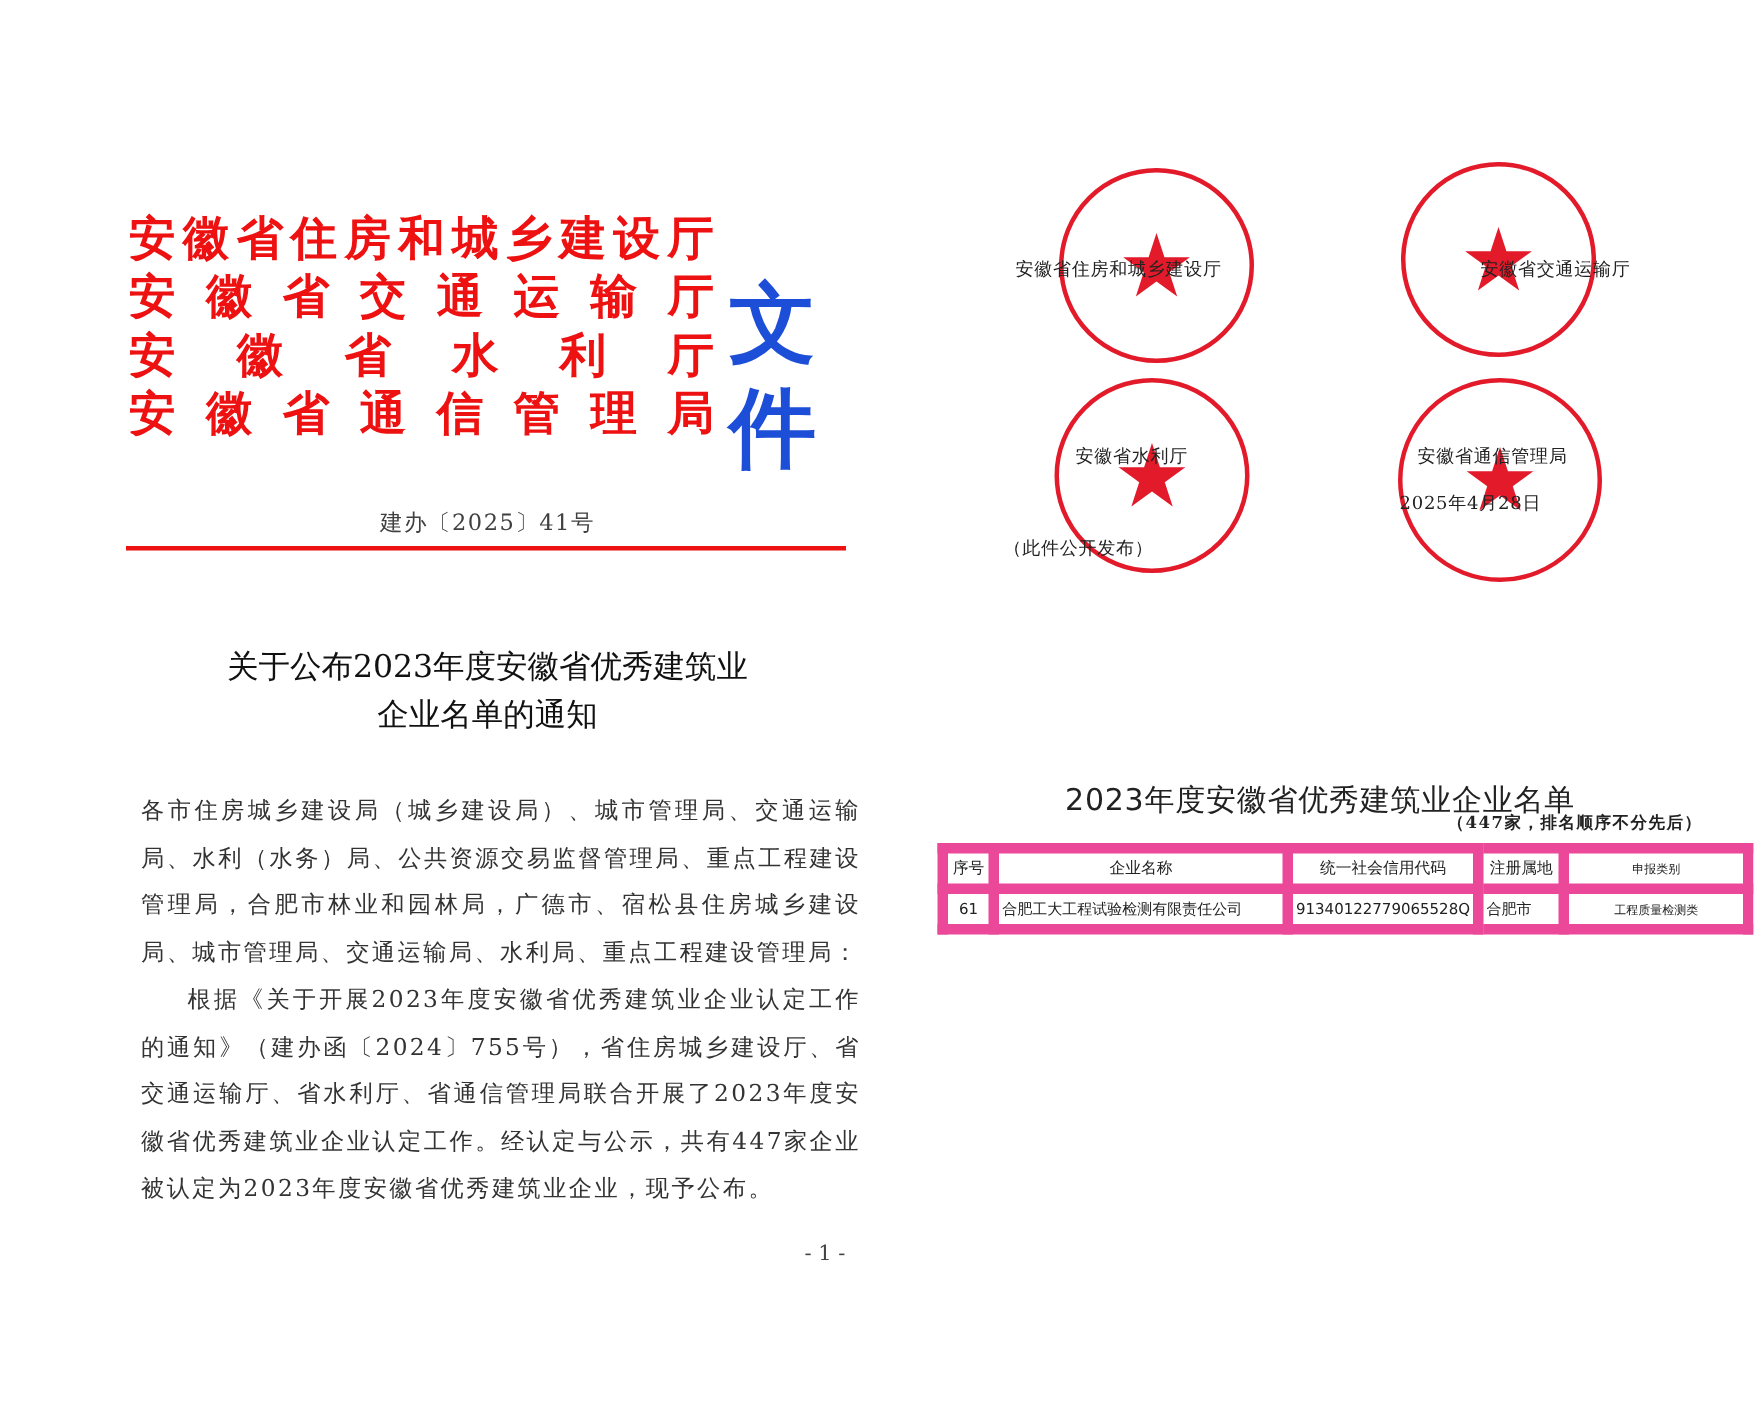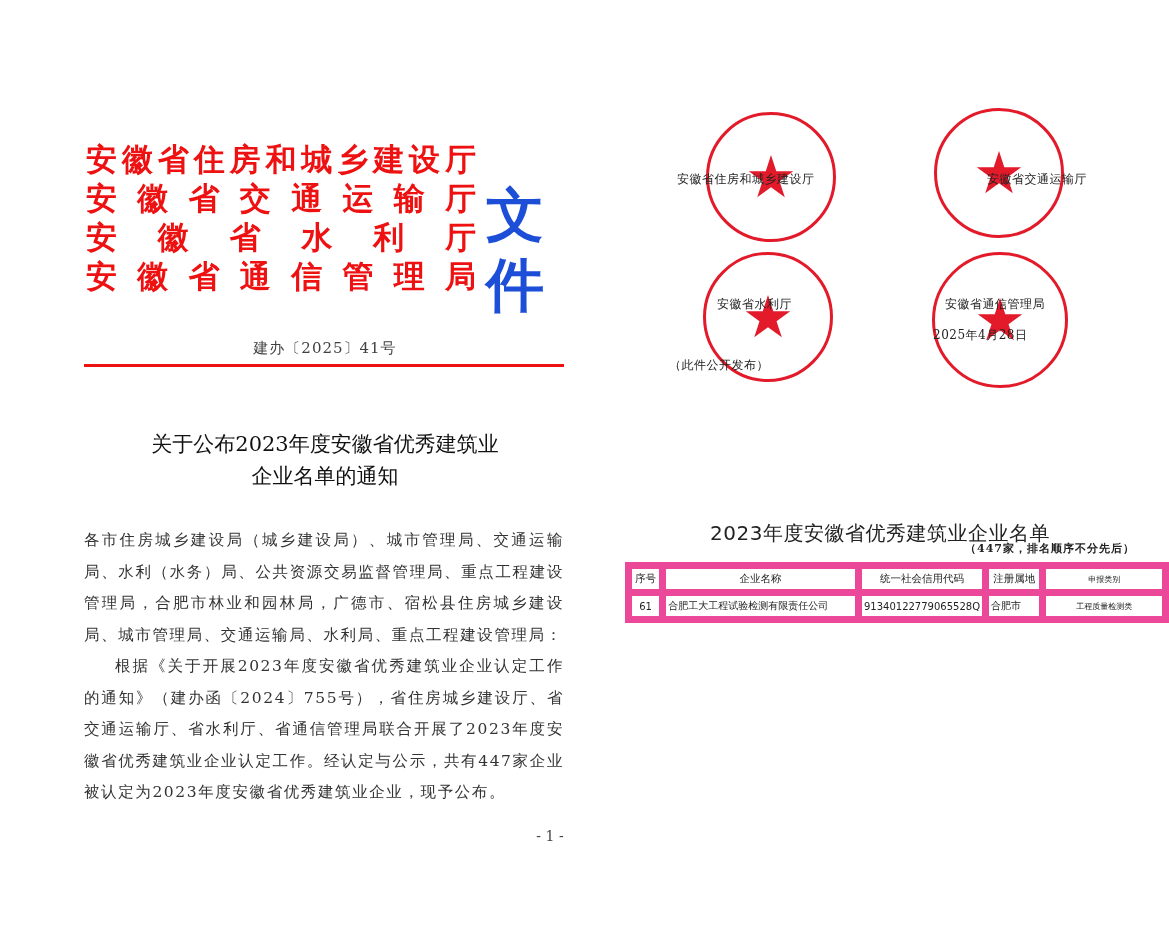--- a/index.html
+++ b/index.html
@@ -15,21 +15,21 @@
   .doc-word { position: absolute; left: 400px; top: 40px; font-size: 58px; line-height: 70px;
               font-family: "DejaVu Serif", serif; font-weight: bold; color: #1d4ed8; letter-spacing: -2px; }
 
   .doc-number { position: absolute; left: 86px; top: 339px; width: 478px; text-align: center;
                 font-size: 15px; letter-spacing: 1px; color: #404040; }
   .red-rule { position: absolute; left: 84px; top: 364px; width: 480px; height: 3px; background: #ee1111; }
 
   .title { position: absolute; left: 86px; top: 428px; width: 478px; text-align: center;
            font-size: 21px; font-weight: normal; line-height: 32px; color: #111; }
 
-  .body-text { position: absolute; left: 84px; top: 525px; width: 480px; font-size: 15.5px;
+  .body-text { position: absolute; left: 94px; top: 525px; width: 480px; font-size: 15.5px;
                line-height: 31.5px; color: #333; text-align: justify; letter-spacing: 1.6px; }
   .body-text p { margin: 0; }
   .body-text p.indent { text-indent: 2em; }
 
   .page-num { position: absolute; left: 520px; top: 828px; width: 60px; text-align: center;
               font-size: 14px; color: #444; }
 
   
   .seal { position: absolute; width: 130px; height: 130px; border: 3px solid #e21a2a; border-radius: 50%;
           box-sizing: border-box; }

